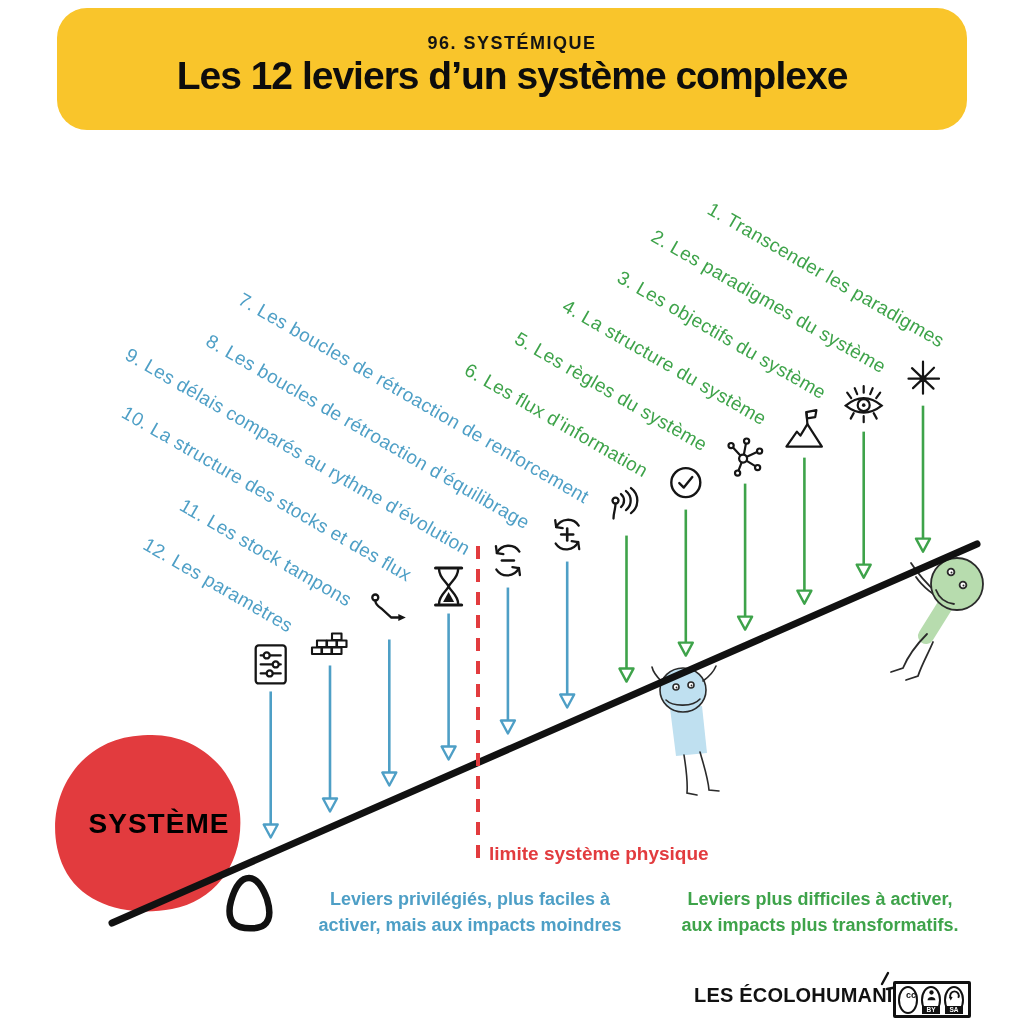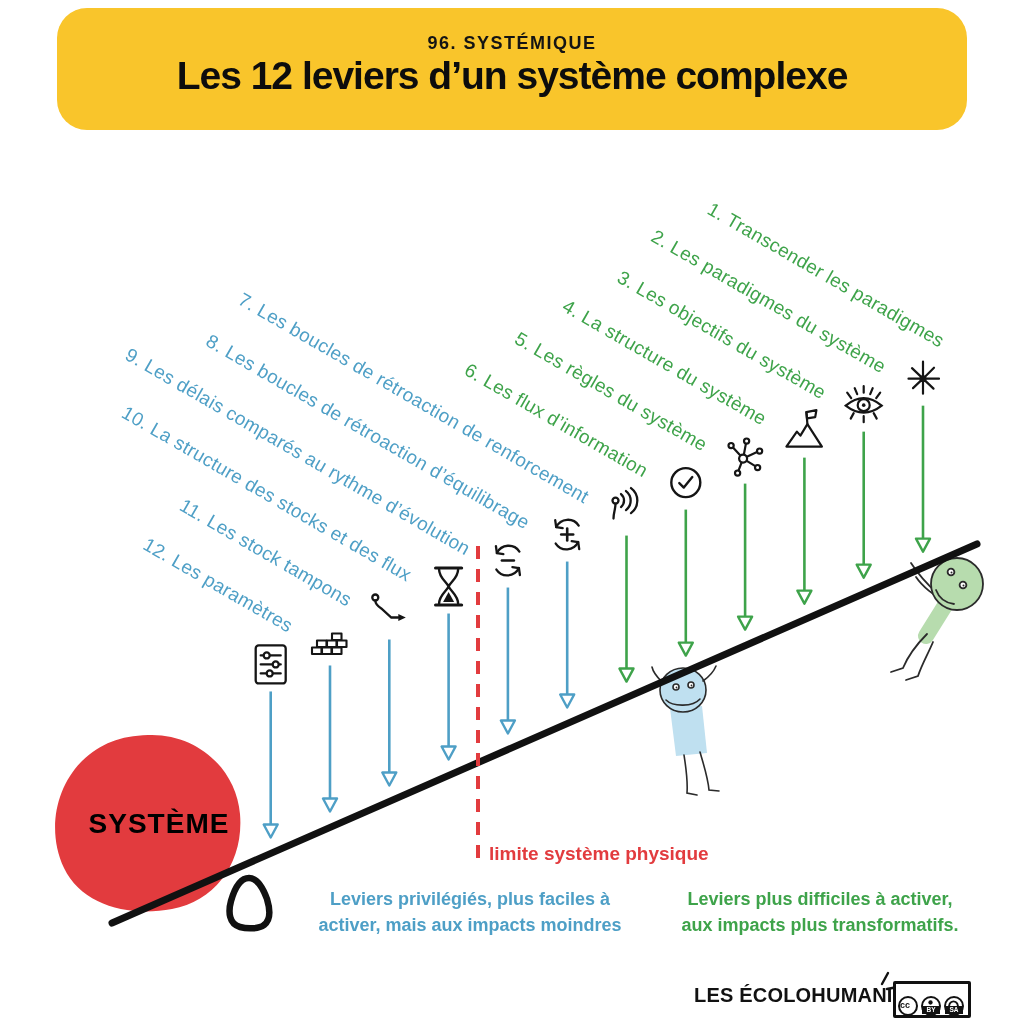--- a/index.html
+++ b/index.html
@@ -23,22 +23,22 @@
                 font-size:28px;font-weight:700;letter-spacing:1px;}
   .boundary-text{left:489px;top:809px;color:#E23B3E;font-size:19px;font-weight:700;line-height:25px;margin-top:32px;}
   .caption{font-size:18px;font-weight:700;line-height:26px;text-align:center;}
   .caption.left{left:295px;top:886px;width:350px;color:#4E9FC6;}
   .caption.right{left:655px;top:886px;width:330px;color:#3EA34A;}
   
   .brand{left:694px;top:984px;color:#111;font-size:20px;font-weight:700;letter-spacing:0.2px;}
   .sparkle{left:876px;top:970px;}
   .cc-badge{left:893px;top:981px;width:78px;height:37px;border:3px solid #111;background:#fff;
             box-sizing:border-box;border-radius:2px;}
-  .cc-circle{position:absolute;top:12px;width:20px;height:20px;border:2.4px solid #111;border-radius:50%;
-             box-sizing:border-box;text-align:left;}
+  .cc-circle{position:absolute;top:2px;width:20px;height:28px;border:2.4px solid #111;border-radius:50%;
+             box-sizing:border-box;text-align:right;}
   .cc-circle.c1{left:2px;}
   .cc-circle.c2{left:25px;}
   .cc-circle.c3{left:48px;}
   .cc-circle .cc-txt{display:block;font-size:9px;font-weight:700;line-height:15px;color:#111;}
   .cc-tab{position:absolute;bottom:1px;background:#111;color:#fff;font-size:6.5px;font-weight:700;
           width:18px;height:8px;line-height:8px;text-align:center;}
   .cc-tab.by{left:26px;}
   .cc-tab.sa{left:49px;}
 </style>
 </head>

